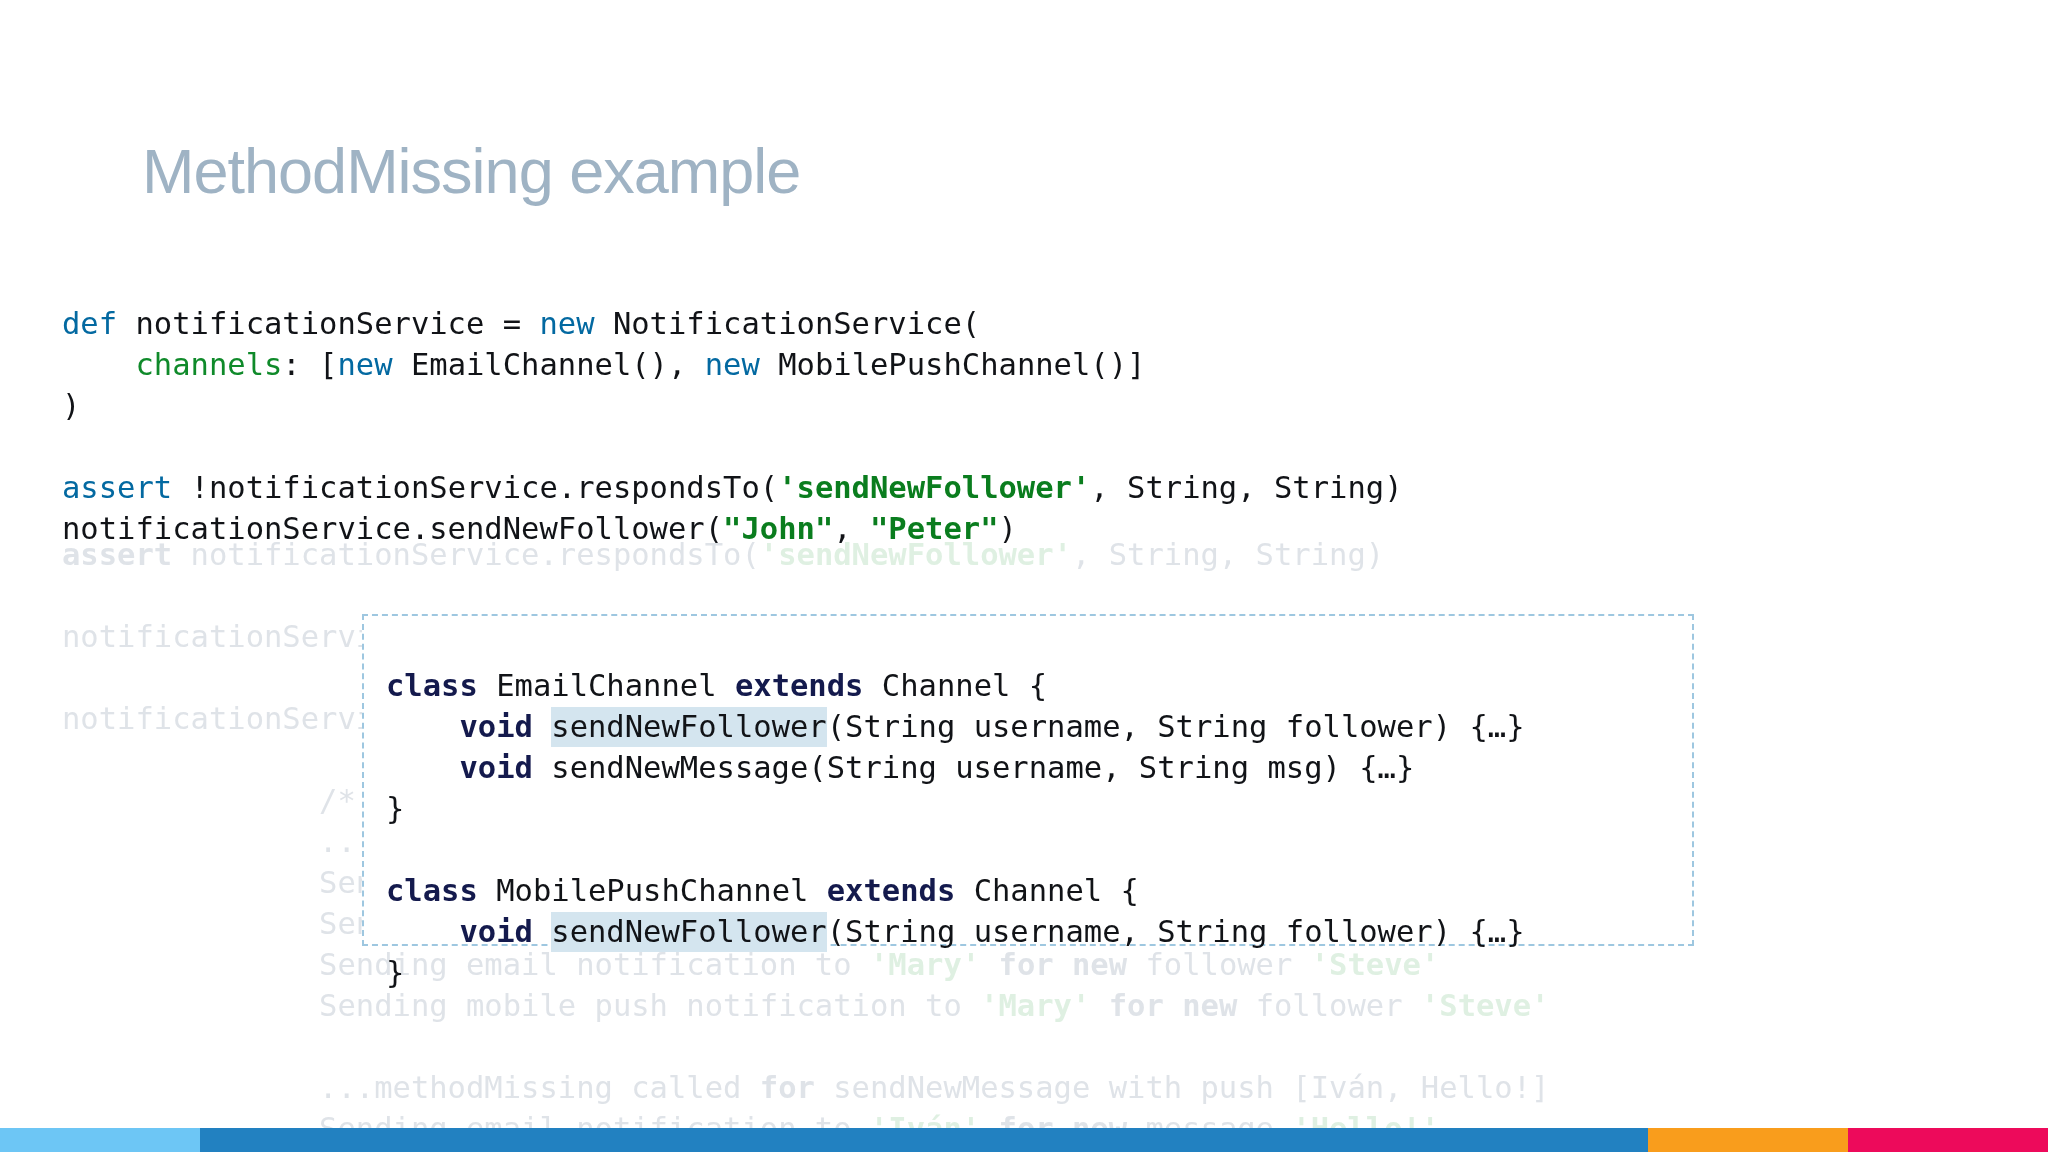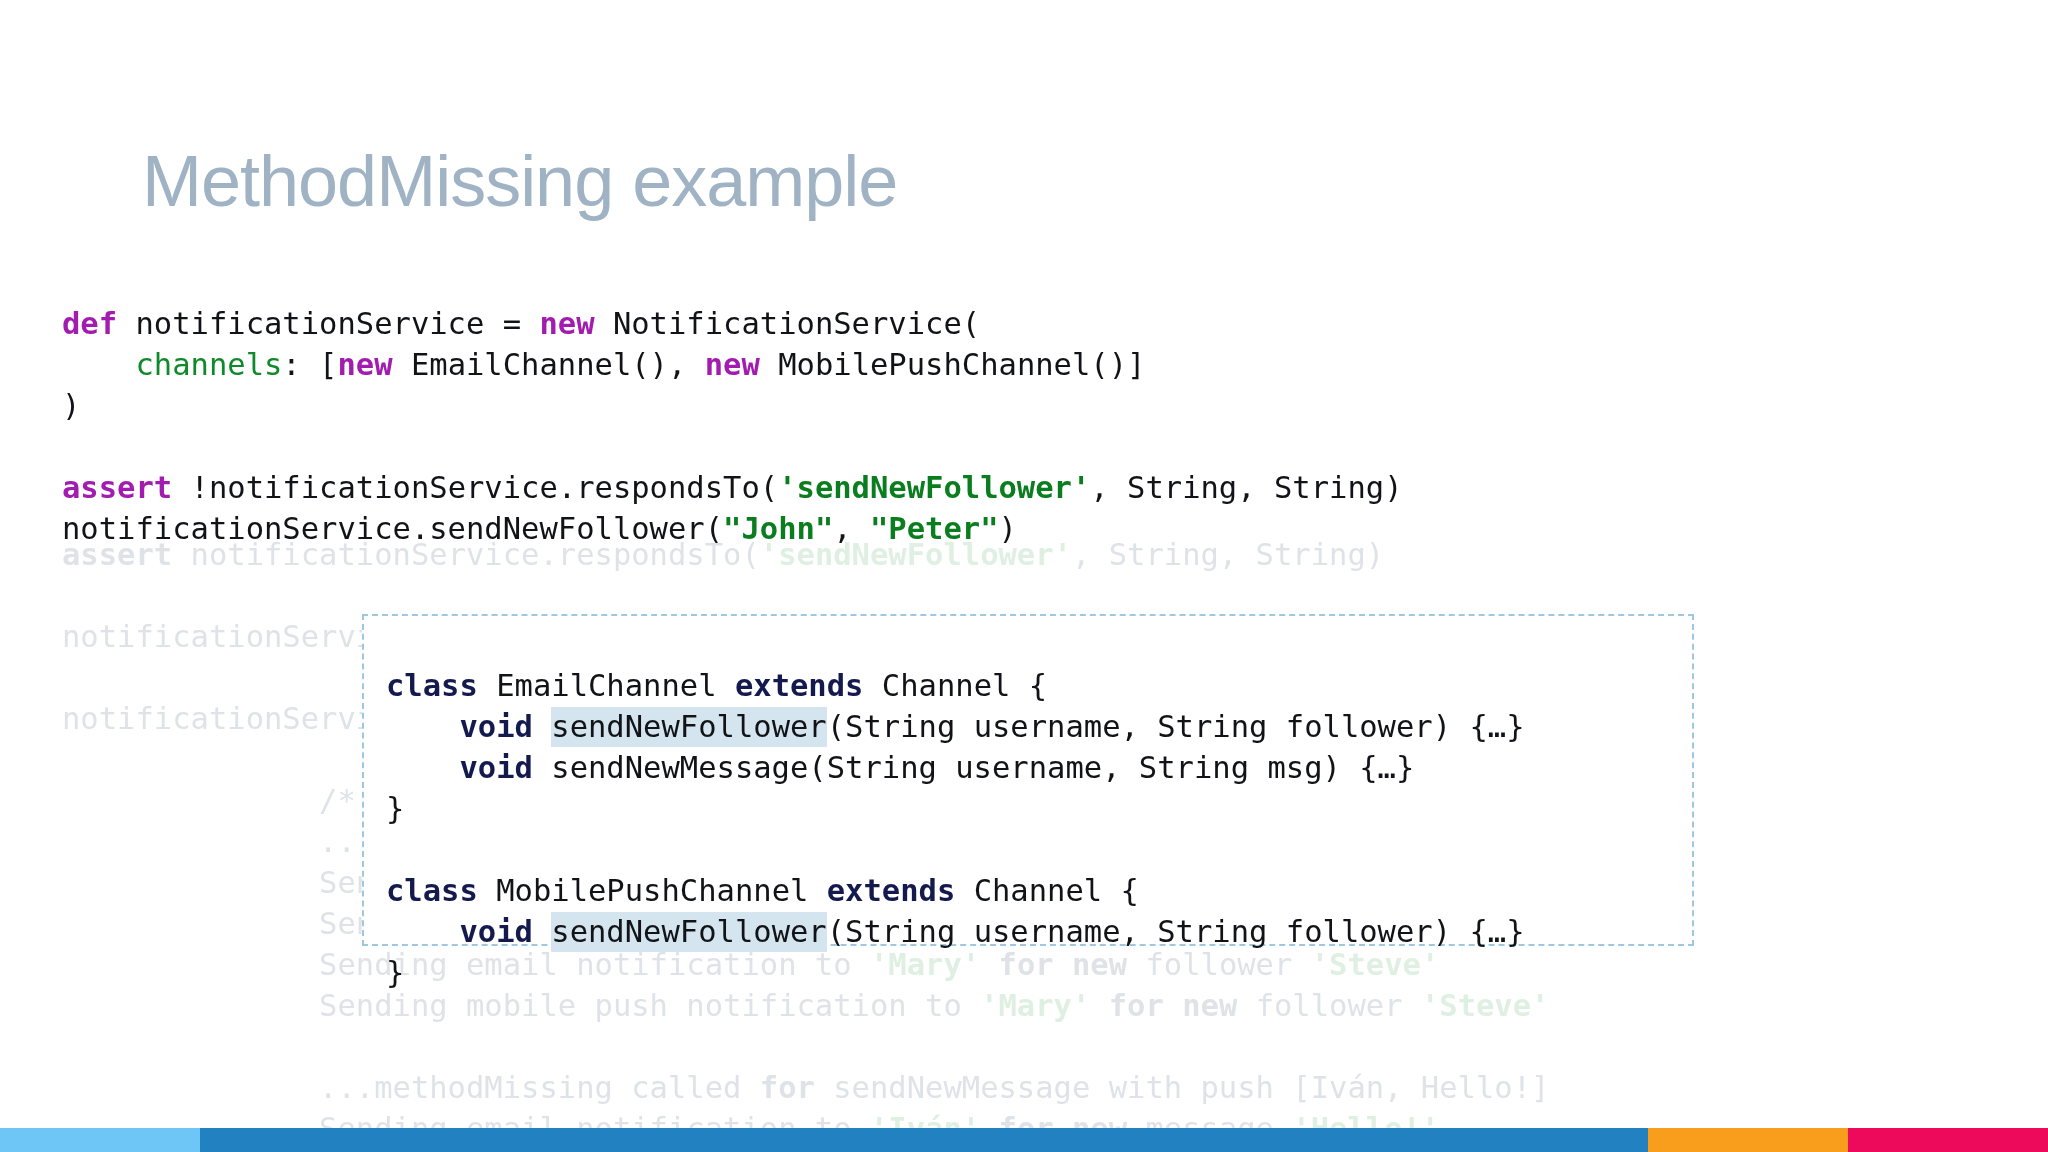--- a/index.html
+++ b/index.html
@@ -9,41 +9,41 @@
     background:#ffffff;
     font-family:"Liberation Sans", sans-serif;
     overflow:hidden;
     position:relative;
   }
 
   
   #slide-title {
     position:absolute;
     left:142px; top:96px;
-    font-size:72px;
+    font-size:63px;
     font-weight:400;
     letter-spacing:-1px;
     color:#9fb3c4;
     white-space:nowrap;
     line-height:1.05;
   }
 
   
   .code-layer {
     position:absolute;
     left:62px;
     font-family:"DejaVu Sans Mono", monospace;
     font-size:30.5px;
     line-height:41px;
     white-space:pre;
     color:#111317;
   }
   #code-main { top:272px; }
 
-  .kw   { color:#a21caf; font-weight:bold; }
+  .kw   { color:#0369a1; font-weight:normal; }
   .str  { color:#0a7d1e; font-weight:bold; }
   .prop { color:#0f8a2a;text-align:center; }
 
   
   #code-ghost {
     top:503px;
     color:#dfe3e8;
     opacity:1;
   }
   #code-ghost .kw   { color:#dfe3e8; font-weight:bold; }

